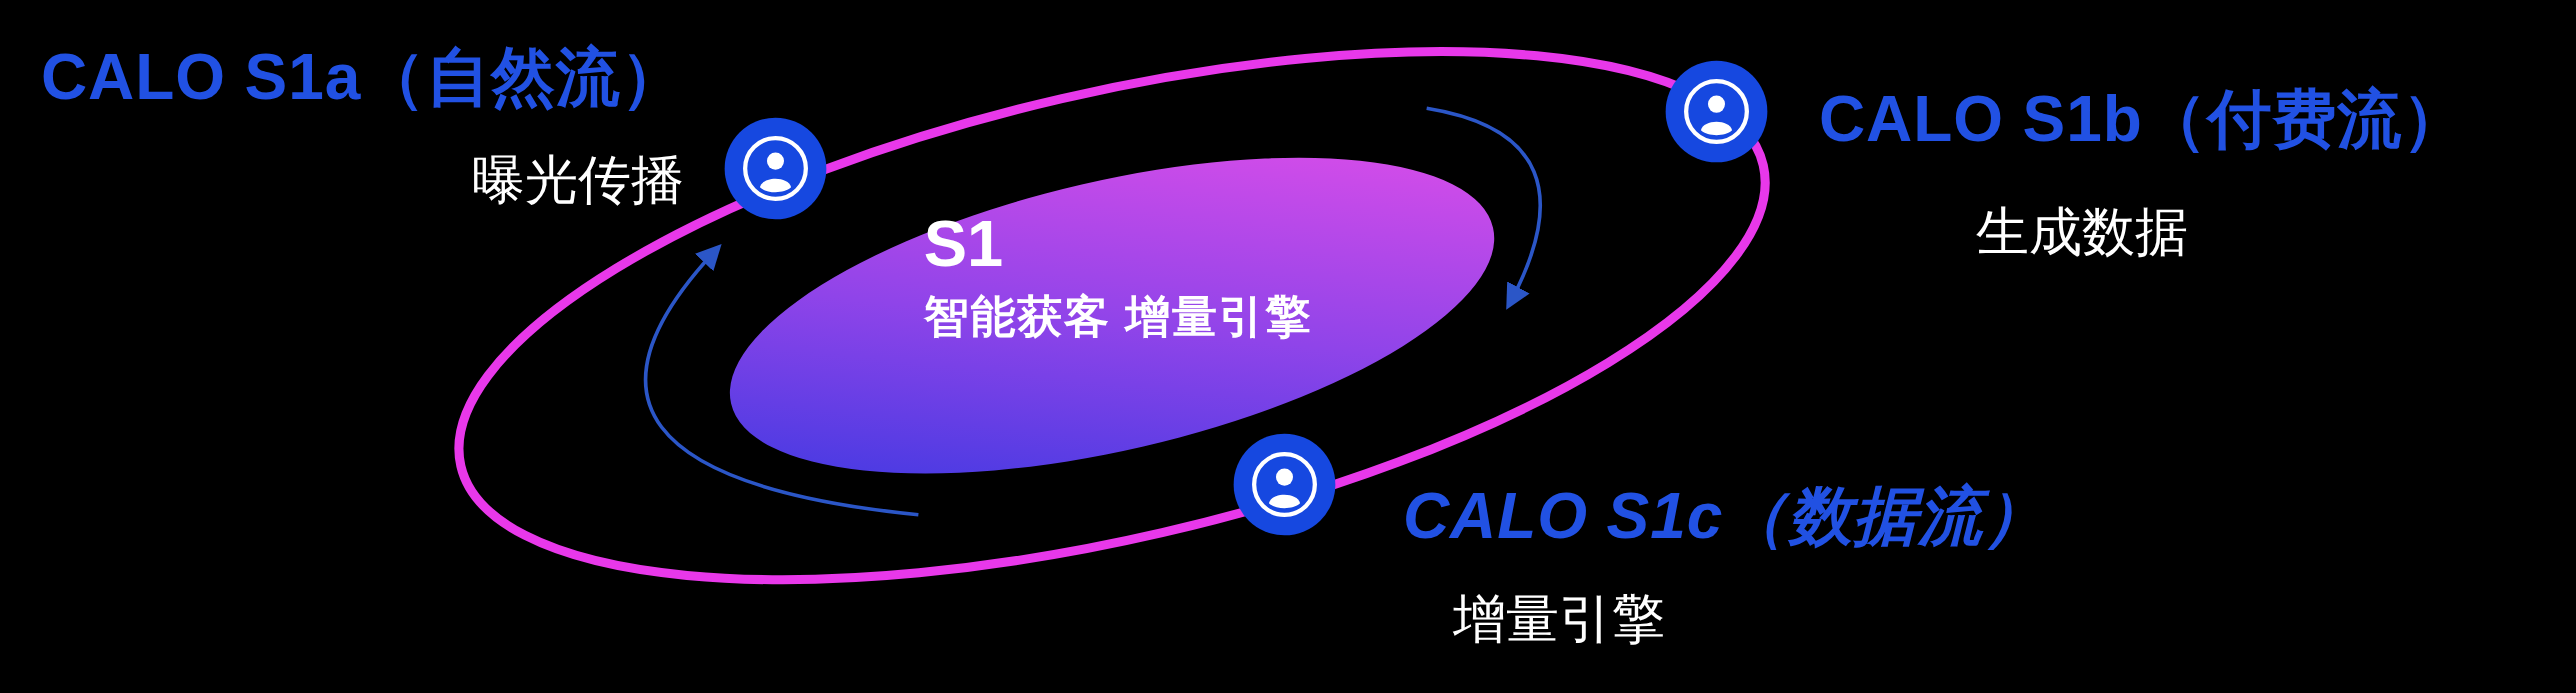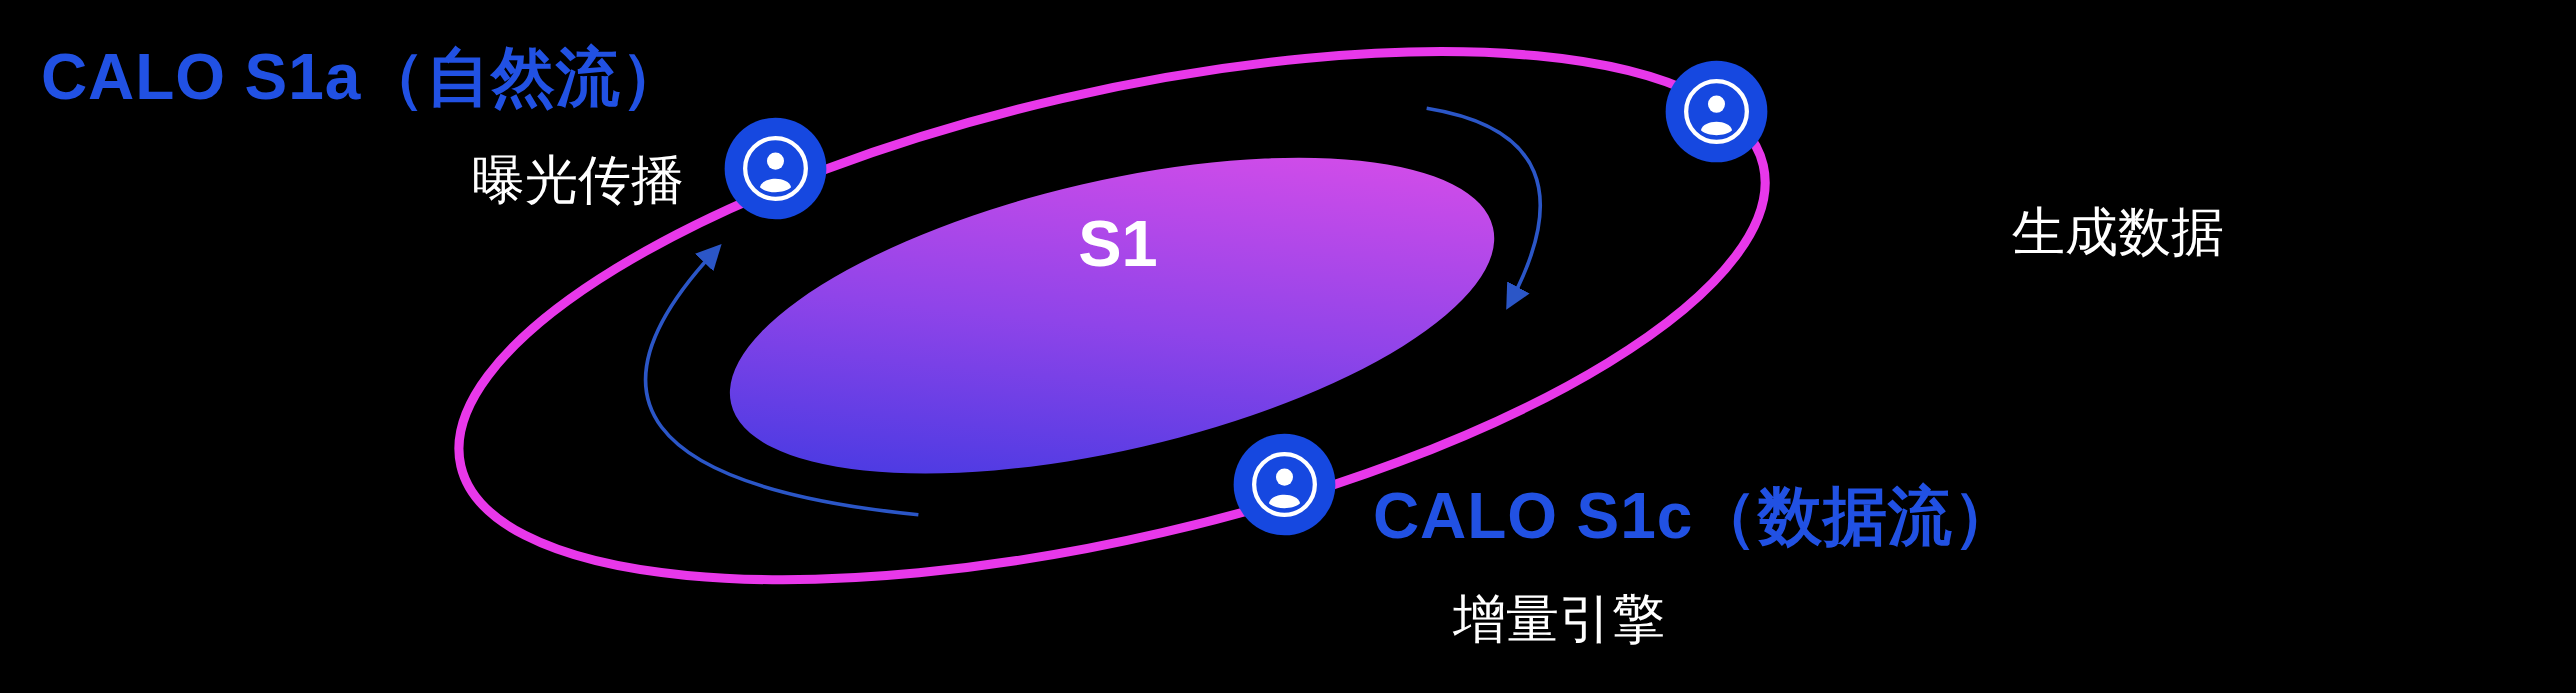--- a/index.html
+++ b/index.html
@@ -107,20 +107,21 @@
 
     <ellipse class="orbit-ring" cx="1223" cy="347" rx="735" ry="245" transform="rotate(-13 1223 347)"></ellipse>
 
     <path class="orbit-arrow" d="M 1010 566 Q 555 520 790 272" marker-end="url(#arrowhead)"></path>
 
     <path class="orbit-arrow" d="M 1569 119 Q 1760 150 1659 336" marker-end="url(#arrowhead)"></path>
   </svg>
 
   <div class="center-label">
     <div class="core-title">S1</div>
+    <div class="core-subtitle">智能获客  增量引擎</div>
   </div>
 
   <div class="person-icon" style="left:723px; top:116px;">
     <svg viewBox="0 0 64 64">
       <circle class="icon-bg" cx="32" cy="32" r="31"></circle>
       <circle cx="32" cy="32" r="18.5" fill="none" stroke="#ffffff" stroke-width="2.6"></circle>
       <circle cx="32" cy="27.5" r="5.2" fill="#ffffff"></circle>
       <path d="M22.5 43.5 C24 36.5 40 36.5 41.5 43.5 C37 47.5 27 47.5 22.5 43.5 Z" fill="#ffffff"></path>
     </svg>
   </div>
@@ -139,19 +140,20 @@
       <circle class="icon-bg" cx="32" cy="32" r="31"></circle>
       <circle cx="32" cy="32" r="18.5" fill="none" stroke="#ffffff" stroke-width="2.6"></circle>
       <circle cx="32" cy="27.5" r="5.2" fill="#ffffff"></circle>
       <path d="M22.5 43.5 C24 36.5 40 36.5 41.5 43.5 C37 47.5 27 47.5 22.5 43.5 Z" fill="#ffffff"></path>
     </svg>
   </div>
 
   <div class="node-title" style="left:41px; top:45px;">CALO S1a（自然流）</div>
   <div class="node-subtitle" style="left:566px; top:153px;margin-left:12px;">曝光传播</div>
 
-  <div class="node-subtitle" style="left:2082px; top:205px;margin-left:36px;">生成数据</div>
+  <div class="node-title" style="left:1819px; top:87px;">CALO S1b（付费流）</div>
+  <div class="node-subtitle" style="left:2082px; top:205px;">生成数据</div>
 
-  <div class="node-title" style="left:1373px; top:484px;">CALO S1c（数据流）</div>
+  <div class="node-title" style="left:1403px; top:484px;font-style:italic;">CALO S1c（数据流）</div>
   <div class="node-subtitle" style="left:1559px; top:592px;">增量引擎</div>
 
 </div>
 
 
 </body></html>

